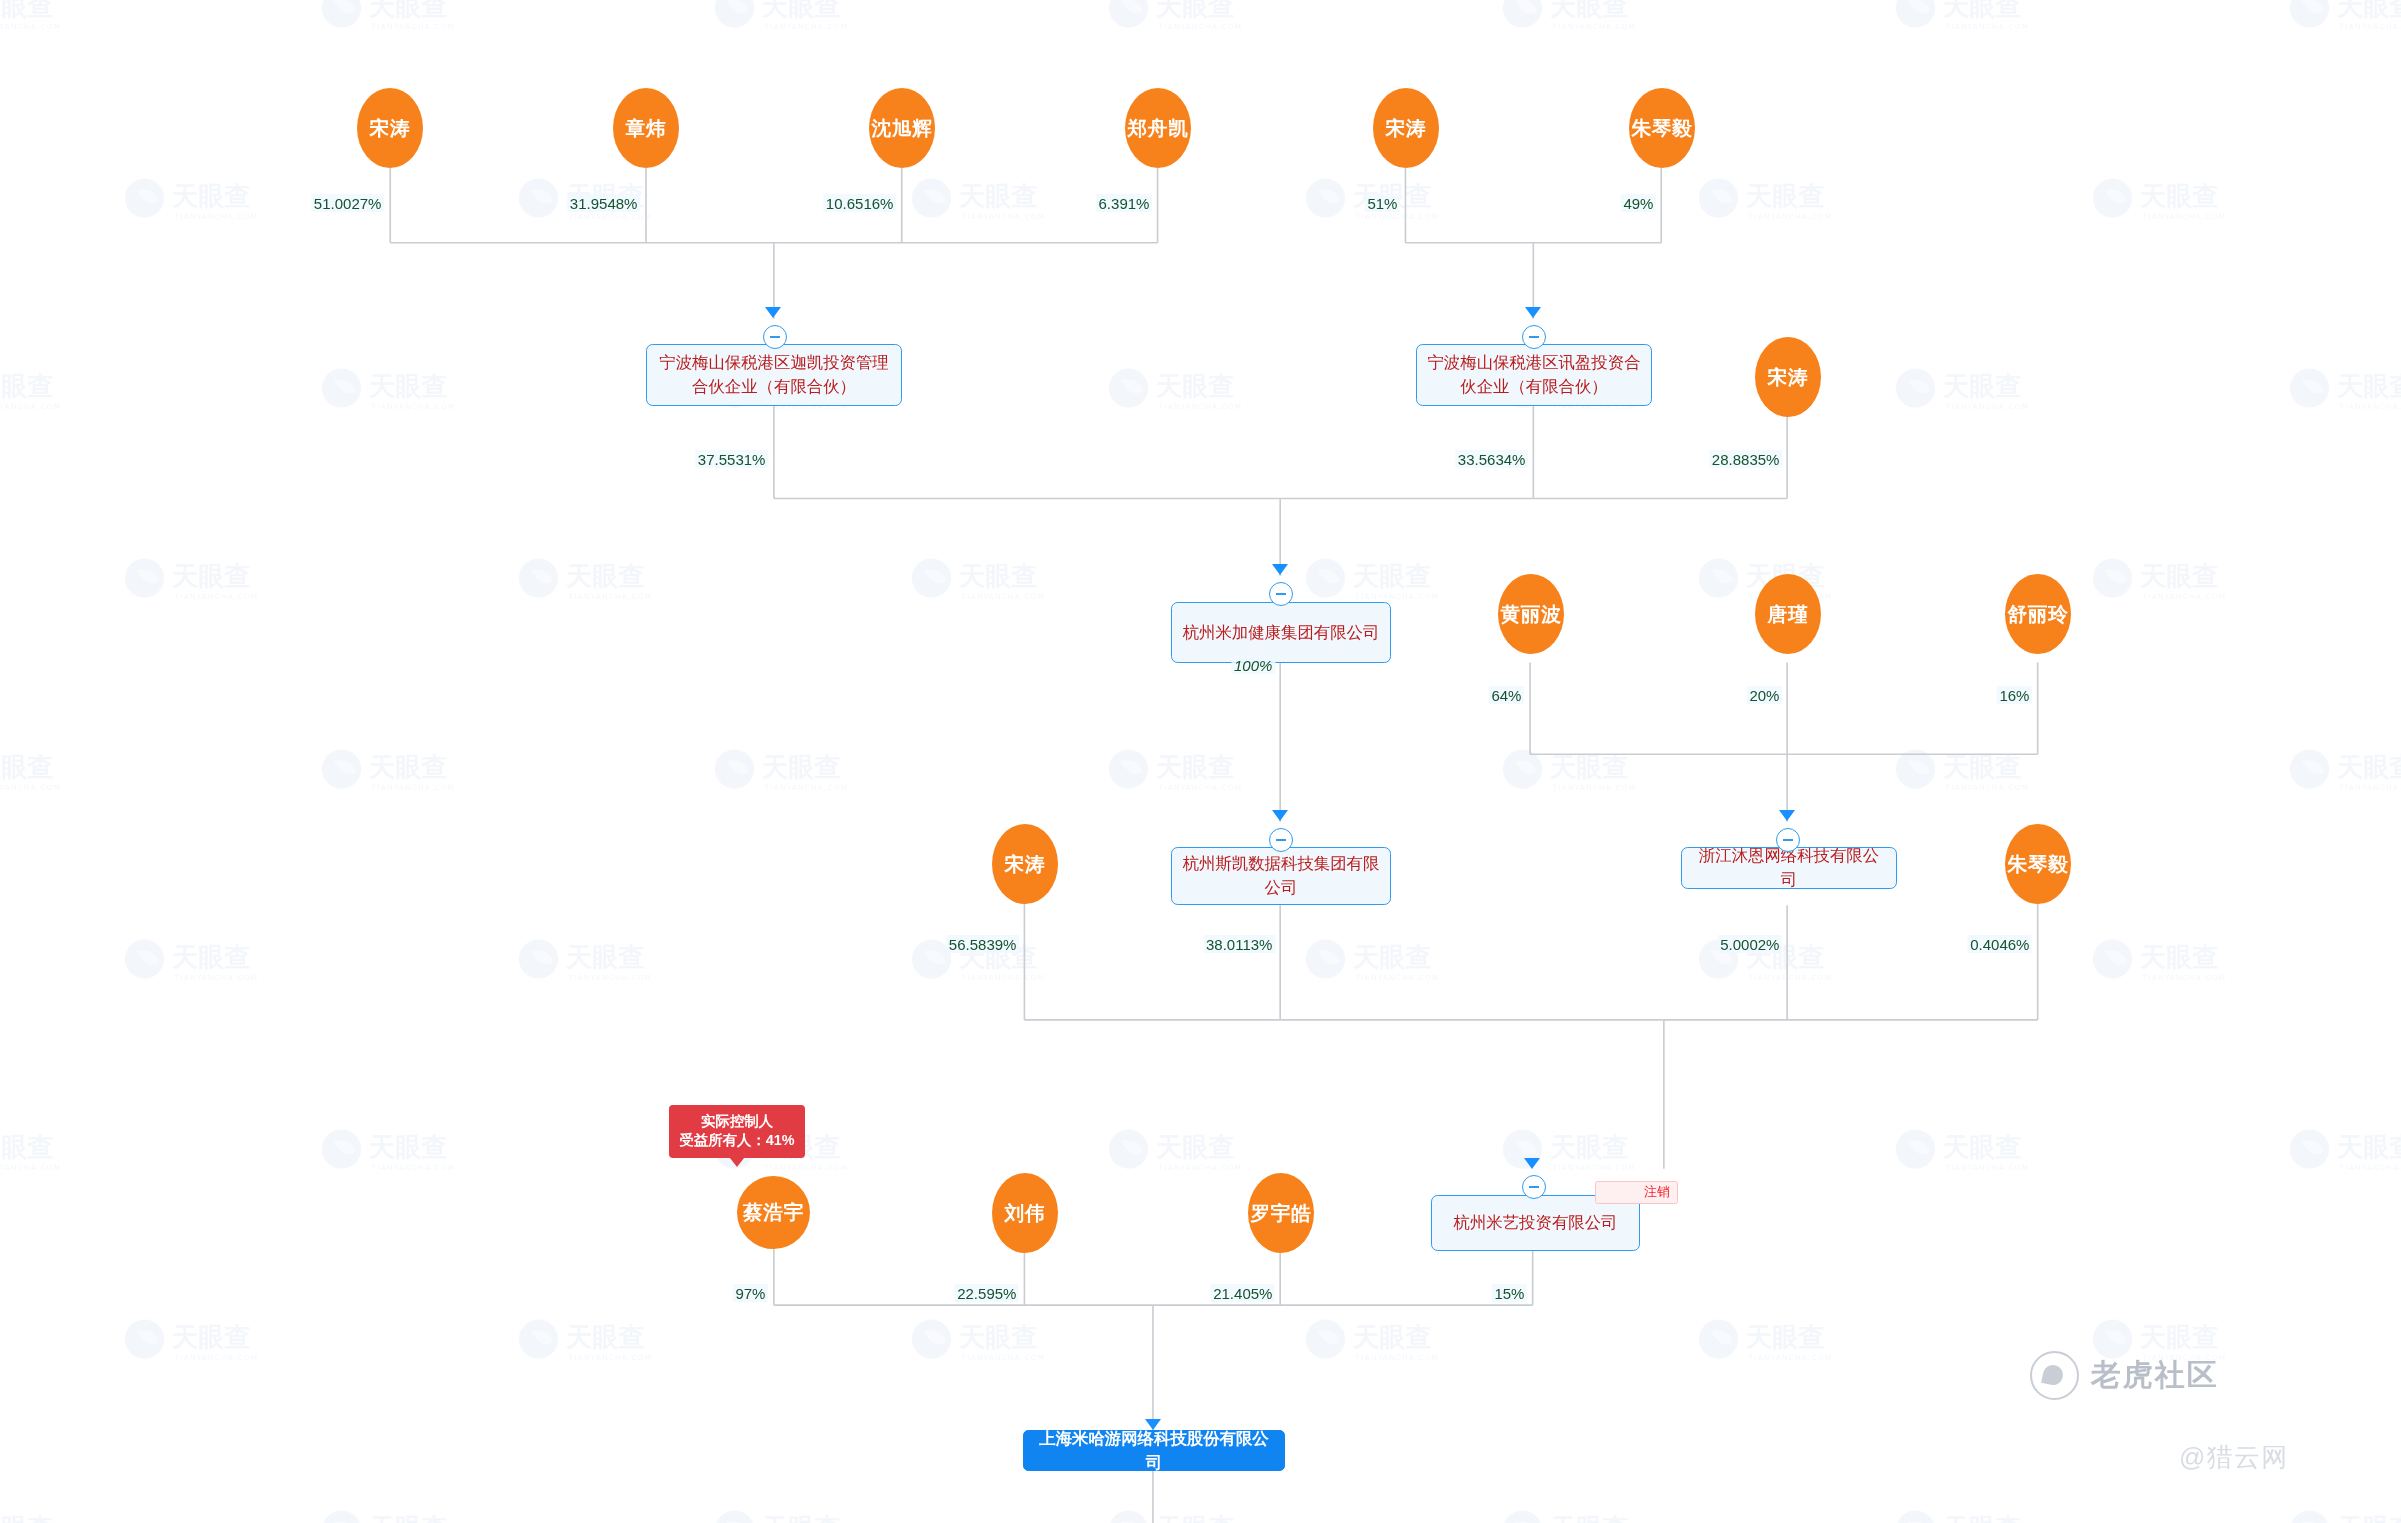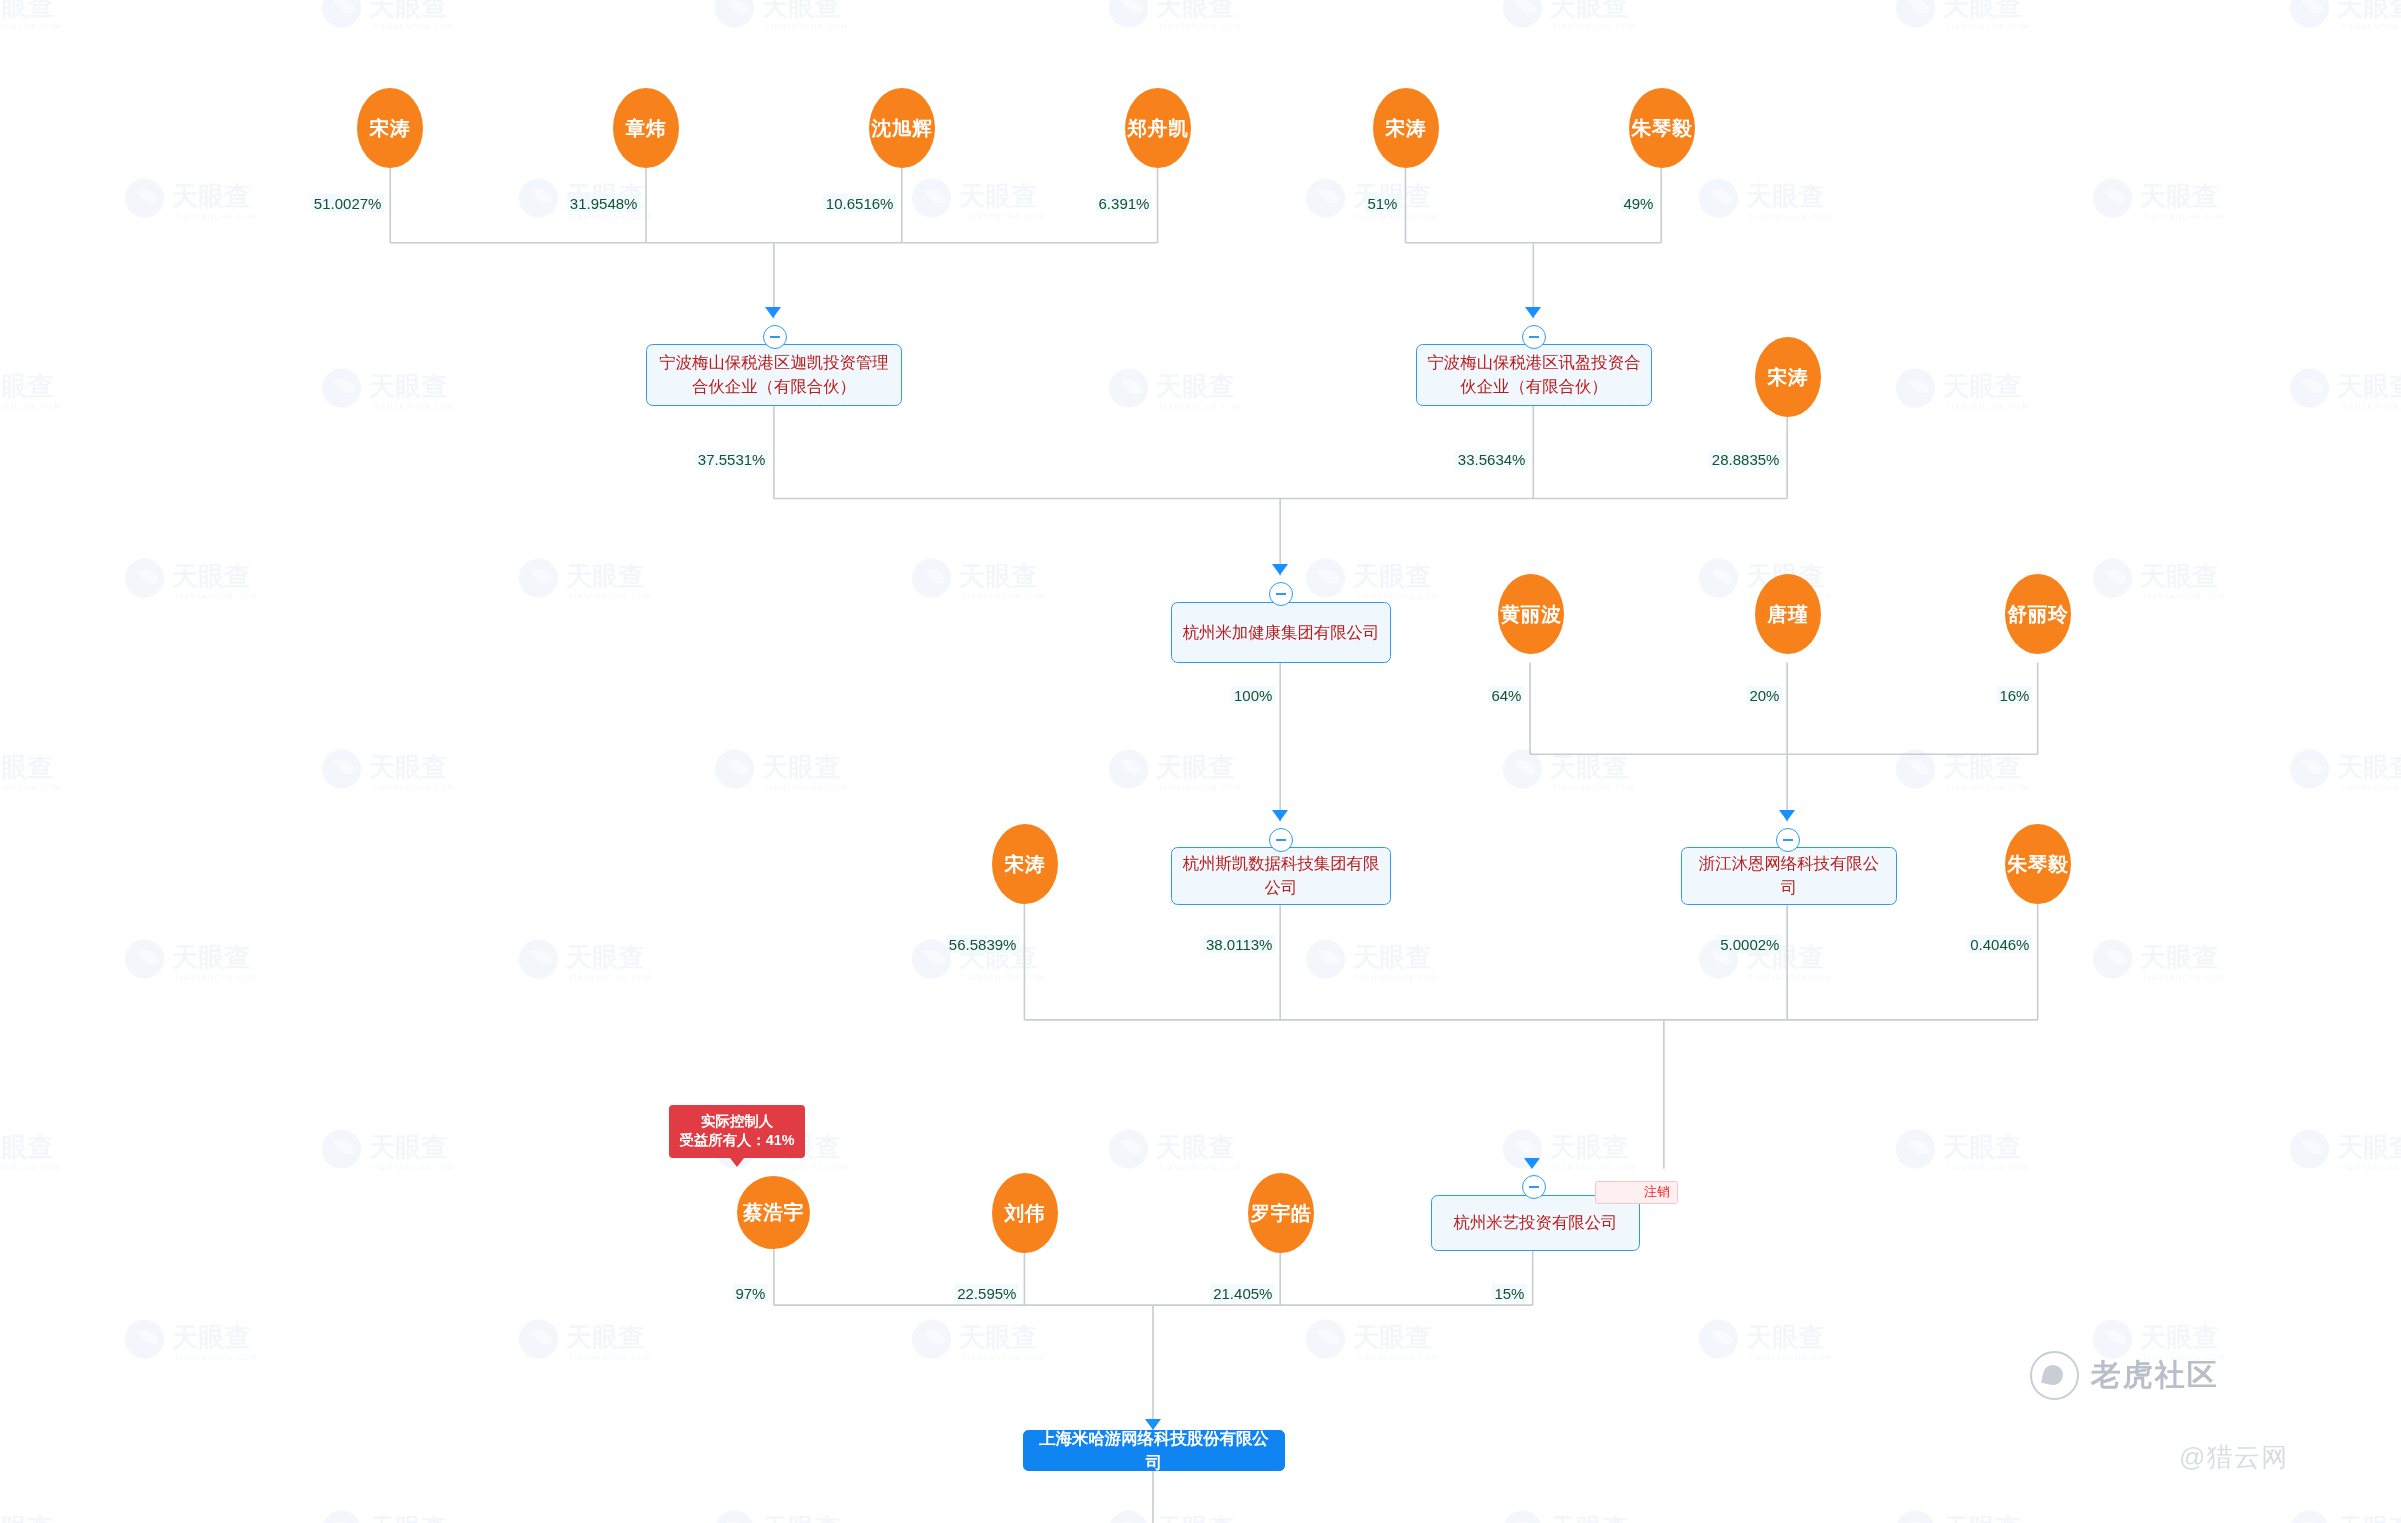--- a/index.html
+++ b/index.html
@@ -818,42 +818,42 @@
     <div class="person ell" style="left:1498px;top:574px;">
       <span>黄丽波</span>
     </div>
     <div class="person ell" style="left:1755px;top:574px;">
       <span>唐瑾</span>
     </div>
     <div class="person ell" style="left:2005px;top:574px;">
       <span>舒丽玲</span>
     </div>
 
-    <div class="pct" style="left:1275px;top:686px;">100%</div>
+    <div class="pct" style="left:1275px;top:656px;font-style:italic;">100%</div>
     <div class="pct" style="left:1524px;top:686px;">64%</div>
     <div class="pct" style="left:1782px;top:686px;">20%</div>
     <div class="pct" style="left:2032px;top:686px;">16%</div>
 
     <div class="person ell" style="left:992px;top:824px;">
       <span>宋涛</span>
     </div>
 
     <div class="arrow" style="left:1272px;top:810px;"></div>
     <div class="toggle" style="left:1269px;top:828px;">
         <i></i>
       </div>
     <div class="company" style="left:1171px;top:847px;width:220px;height:58px;">
       <span>杭州斯凯数据科技集团有限公司</span>
     </div>
 
     <div class="arrow" style="left:1779px;top:810px;"></div>
     <div class="toggle" style="left:1776px;top:828px;">
         <i></i>
       </div>
-    <div class="company" style="left:1681px;top:847px;width:216px;height:58px;">
+    <div class="company" style="left:1681px;top:847px;width:216px;height:42px;">
       <span>浙江沐恩网络科技有限公司</span>
     </div>
 
     <div class="person ell" style="left:2005px;top:824px;">
       <span>朱琴毅</span>
     </div>
 
     <div class="pct" style="left:1019px;top:935px;">56.5839%</div>
     <div class="pct" style="left:1275px;top:935px;">38.0113%</div>
     <div class="pct" style="left:1782px;top:935px;">5.0002%</div>

